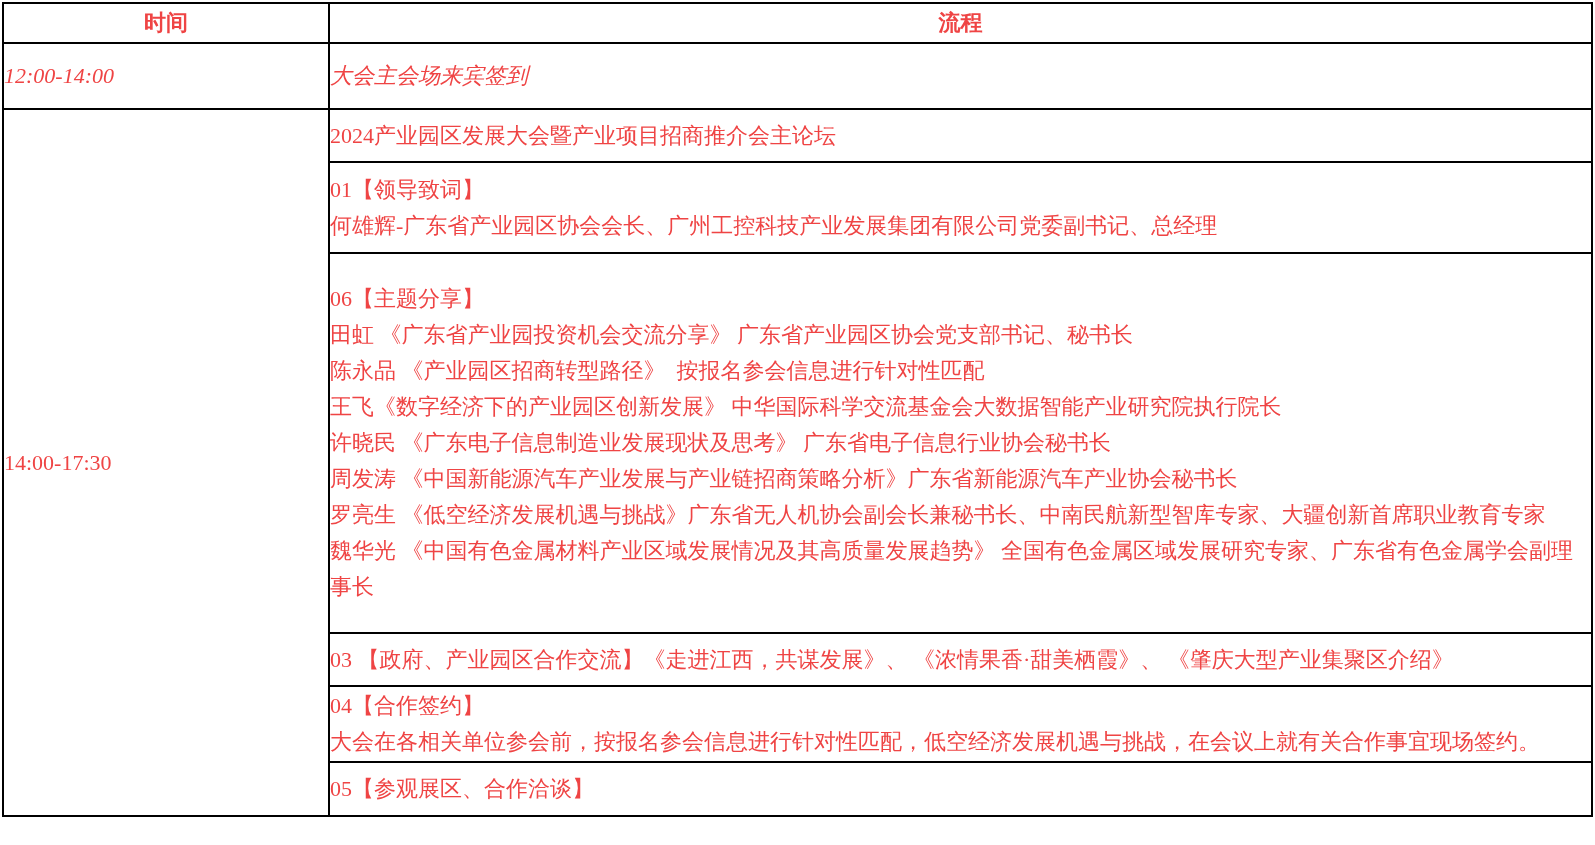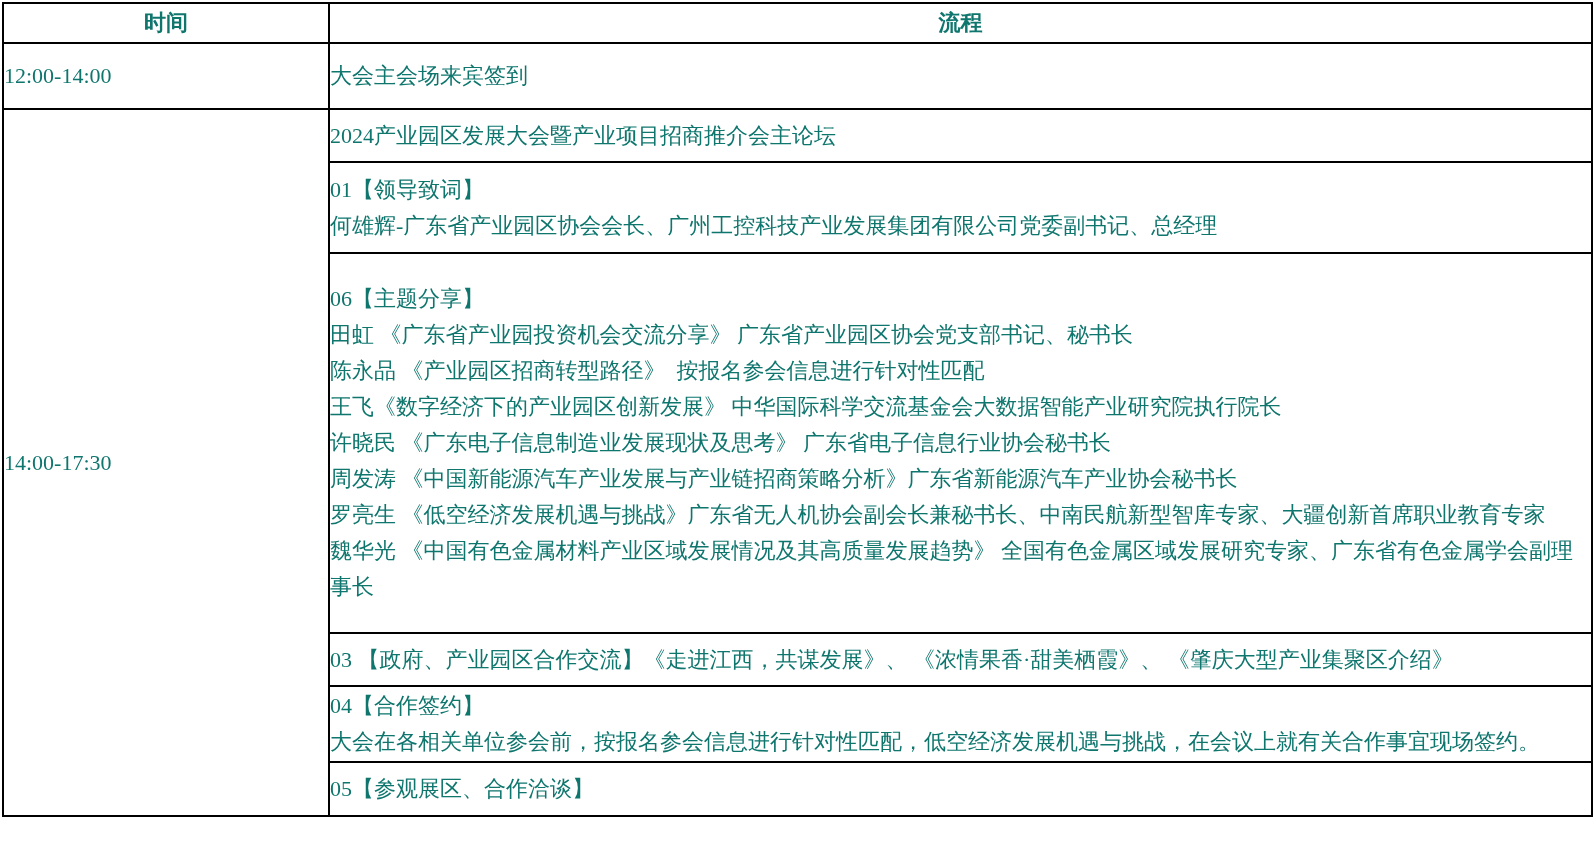--- a/index.html
+++ b/index.html
@@ -20,21 +20,21 @@
     width: 1591px;
     margin: 2px;
     background: #ffffff;
   }
   table.agenda th,
   table.agenda td {
     border: 2px solid #000000;
     vertical-align: middle;
     font-family: "Liberation Serif", "DejaVu Serif", serif;
     font-size: 22px;
-    color: #0f766e;
+    color: #ef4444;
     padding: 0;
     overflow: hidden;
   }
   table.agenda th {
     font-weight: bold;
     text-align: center;
   }
   td.time-cell {
     padding-left: 6px;
     text-align: left;
@@ -57,21 +57,21 @@
   <table class="agenda">
     <colgroup>
       <col class="time-col">
       <col>
     </colgroup>
     <tbody>
         <tr style="height:40px;">
       <th>时间</th>
       <th>流程</th>
     </tr>
-    <tr style="height:66px;">
+    <tr style="height:66px;font-style:italic;">
       <td class="time-cell">12:00-14:00</td>
       <td class="content-cell">
         <div class="line">大会主会场来宾签到</div>
       </td>
     </tr>
     <tr style="height:53px;">
       <td class="time-cell" rowspan="6">14:00-17:30</td>
       <td class="content-cell">
         <div class="line">2024产业园区发展大会暨产业项目招商推介会主论坛</div>
       </td>

